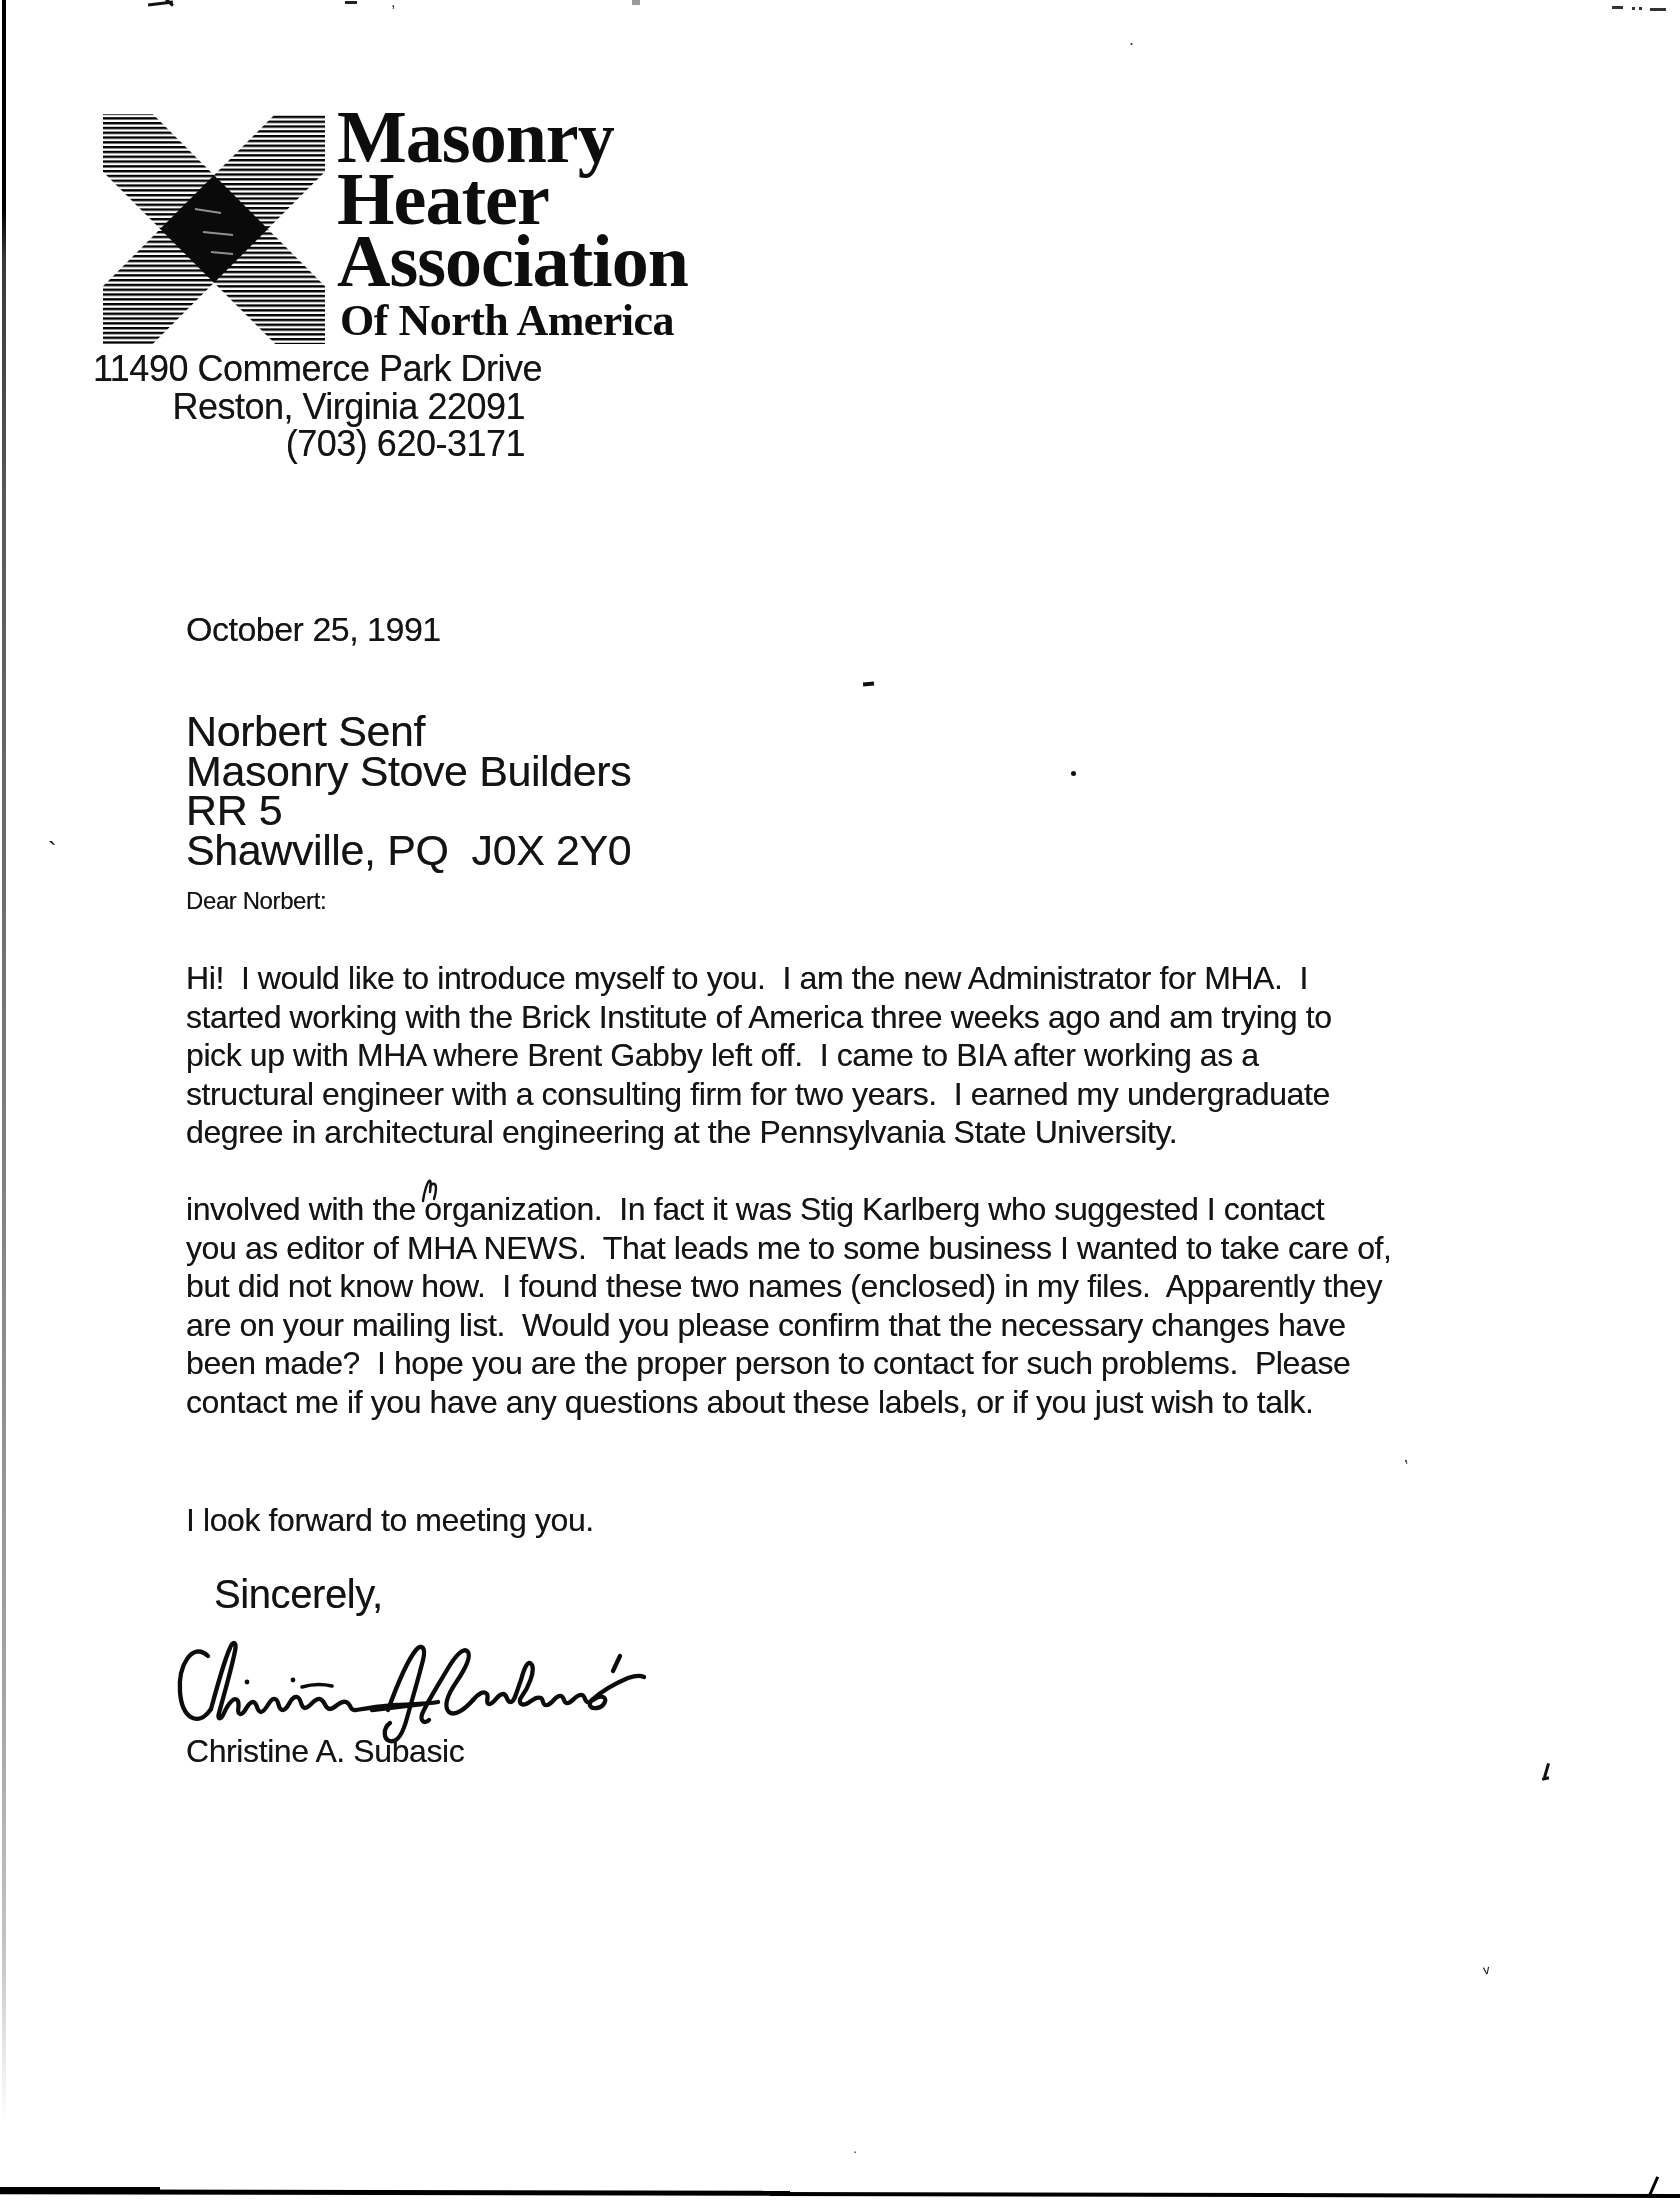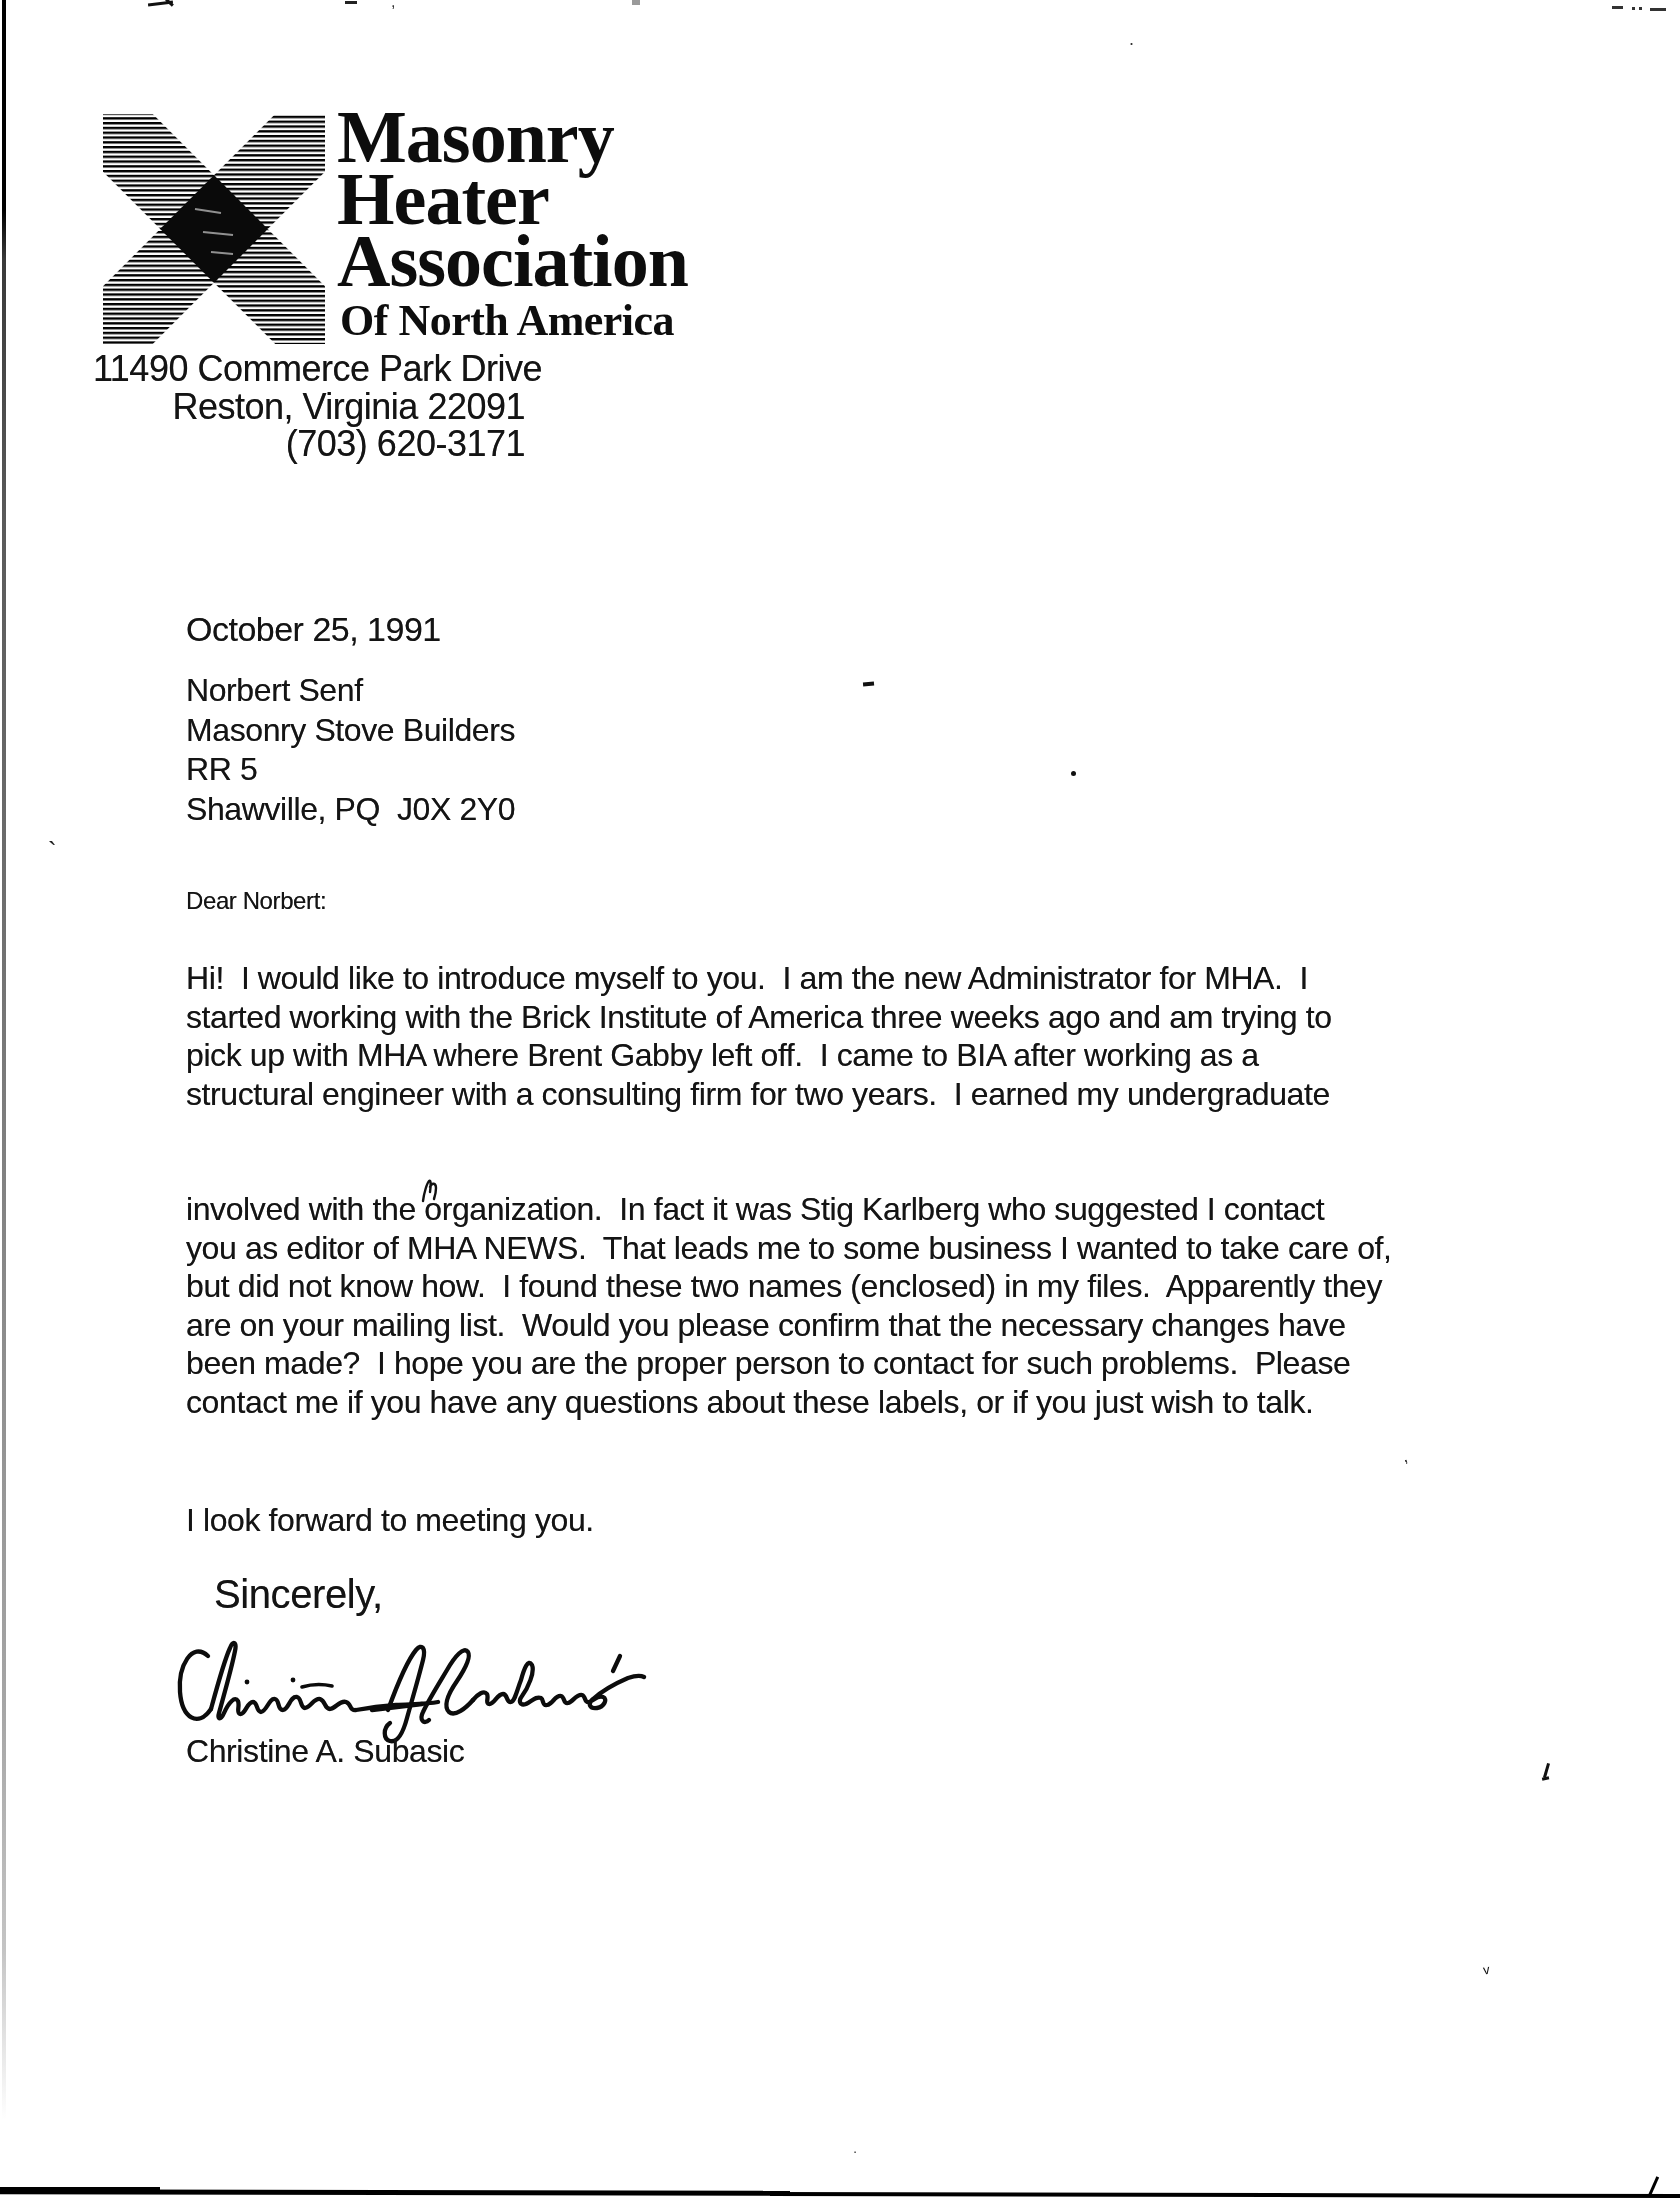--- a/index.html
+++ b/index.html
@@ -38,21 +38,21 @@
     font-weight:bold;font-size:44px;line-height:44px;
     letter-spacing:-0.5px;color:#0d0d0d;
   }
   .addr{
     position:absolute;left:93px;top:350px;width:432px;
     text-align:right;font-size:36px;line-height:37.5px;
     letter-spacing:-0.5px;
   }
   
   .date{position:absolute;left:186px;top:610px;font-size:34px;line-height:38px;letter-spacing:-0.5px;}
-  .recipient{position:absolute;left:186px;top:671px;font-size:32px;line-height:39.5px;letter-spacing:-0.4px;}
+  .recipient{position:absolute;left:186px;top:712px;font-size:43px;line-height:39.5px;letter-spacing:-0.4px;}
   .salutation{position:absolute;left:186px;top:882px;font-size:24px;line-height:38.5px;letter-spacing:-0.4px;}
   .para{position:absolute;left:186px;font-size:32px;line-height:38.5px;letter-spacing:-0.4px;}
   .p1{top:959px;}
   .p2{top:1190px;}
   .closing{position:absolute;left:186px;top:1501px;font-size:32px;line-height:38.5px;letter-spacing:-0.4px;}
   .signoff{position:absolute;left:186px;top:1575px;font-size:40px;line-height:38.5px;letter-spacing:-0.4px;margin-left:28px;}
   .typed-name{position:absolute;left:186px;top:1732px;font-size:32px;line-height:38.5px;letter-spacing:-0.4px;}
   .bline,.rline,.aline{white-space:pre;}
   .signature-svg{position:absolute;left:176px;top:1636px;}
   .caret-svg{position:absolute;left:421px;top:1179px;}
@@ -118,20 +118,21 @@
     </div>
 
   <div class="salutation ink">Dear Norbert:</div>
 
   <div class="para p1 ink">
 
   <div class="bline">Hi!  I would like to introduce myself to you.  I am the new Administrator for MHA.  I</div>
       <div class="bline">started working with the Brick Institute of America three weeks ago and am trying to</div>
       <div class="bline">pick up with MHA where Brent Gabby left off.  I came to BIA after working as a</div>
       <div class="bline">structural engineer with a consulting firm for two years.  I earned my undergraduate</div>
+      <div class="bline">degree in architectural engineering at the Pennsylvania State University.</div>
     </div>
 
   <svg class="caret-svg" width="20" height="24" viewBox="0 0 20 24" aria-hidden="true">
     <path d="M2,22 C3,14 6,4 8,2 C10,0 10,6 9,13 M9,8 C11,3 15,4 15,9 C15,13 14,17 13,20" fill="none" stroke="#111" stroke-width="2.4" stroke-linecap="round" stroke-linejoin="round"></path>
   </svg>
 
   <div class="para p2 ink">
 
       <div class="bline">involved with the organization.  In fact it was Stig Karlberg who suggested I contact</div>
       <div class="bline">you as editor of MHA NEWS.  That leads me to some business I wanted to take care of,</div>

